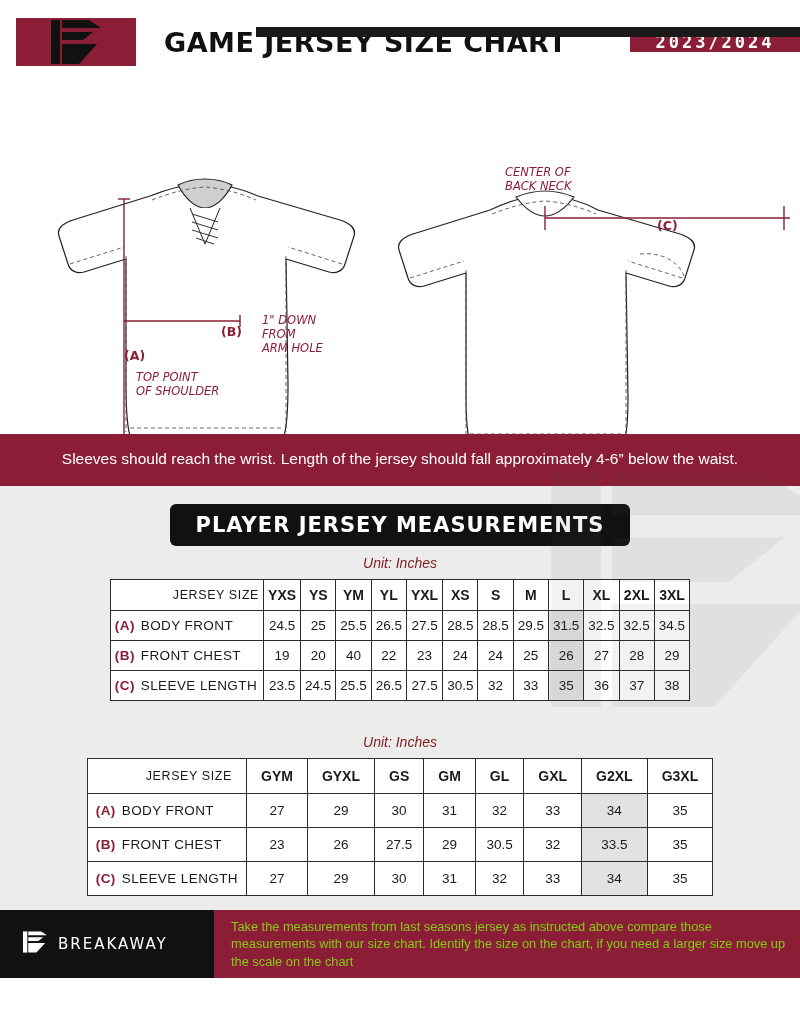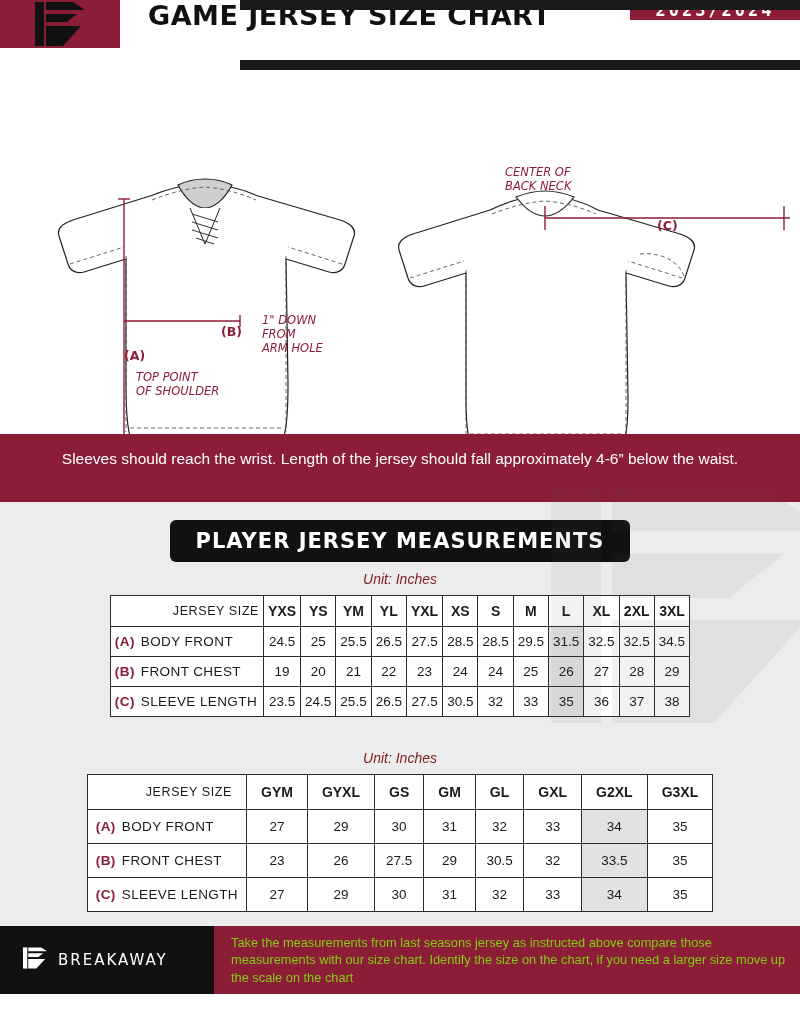--- a/index.html
+++ b/index.html
@@ -12,21 +12,22 @@
     overflow: hidden;
     position: relative;
   }
 
   
   .header {
     position: relative;
     height: 84px;
     background: #ffffff;
     display: flex;
-    align-items: flex-start;
+    align-items: center;
+    margin-left: 16px;
   }
   .header-left {
     width: 120px;
     background: #8c1d36;
     position: relative;
     display: flex;
     align-items: center;
     justify-content: center;
   }
   .logo-mark {
@@ -84,21 +85,21 @@
   .illus svg { position:absolute; left:0; top:0; }
 
   
   .note-bar {
     background: #8c1d36;
     color: #ffffff;
     text-align: center;
     padding: 14px 60px;
     font-size: 15.5px;
     line-height: 1.45;
-    height: 68px;
+    height: 52px;
   }
 
   
   .section {
     background: #ececec;
     padding: 14px 0 6px 0;
     position: relative;
   }
   .section-title {
     display: block;
@@ -349,21 +350,21 @@
         <td class="cell">29.5</td>
         <td class="cell hl">31.5</td>
         <td class="cell">32.5</td>
         <td class="cell">32.5</td>
         <td class="cell">34.5</td>
       </tr>
       <tr>
         <td class="rowlabel"><span class="tag">(B)</span><span>FRONT CHEST</span></td>
         <td class="cell">19</td>
         <td class="cell">20</td>
-        <td class="cell">21</td>
+        <td class="cell">40</td>
         <td class="cell">22</td>
         <td class="cell">23</td>
         <td class="cell">24</td>
         <td class="cell">24</td>
         <td class="cell">25</td>
         <td class="cell hl">26</td>
         <td class="cell">27</td>
         <td class="cell">28</td>
         <td class="cell">29</td>
       </tr>

